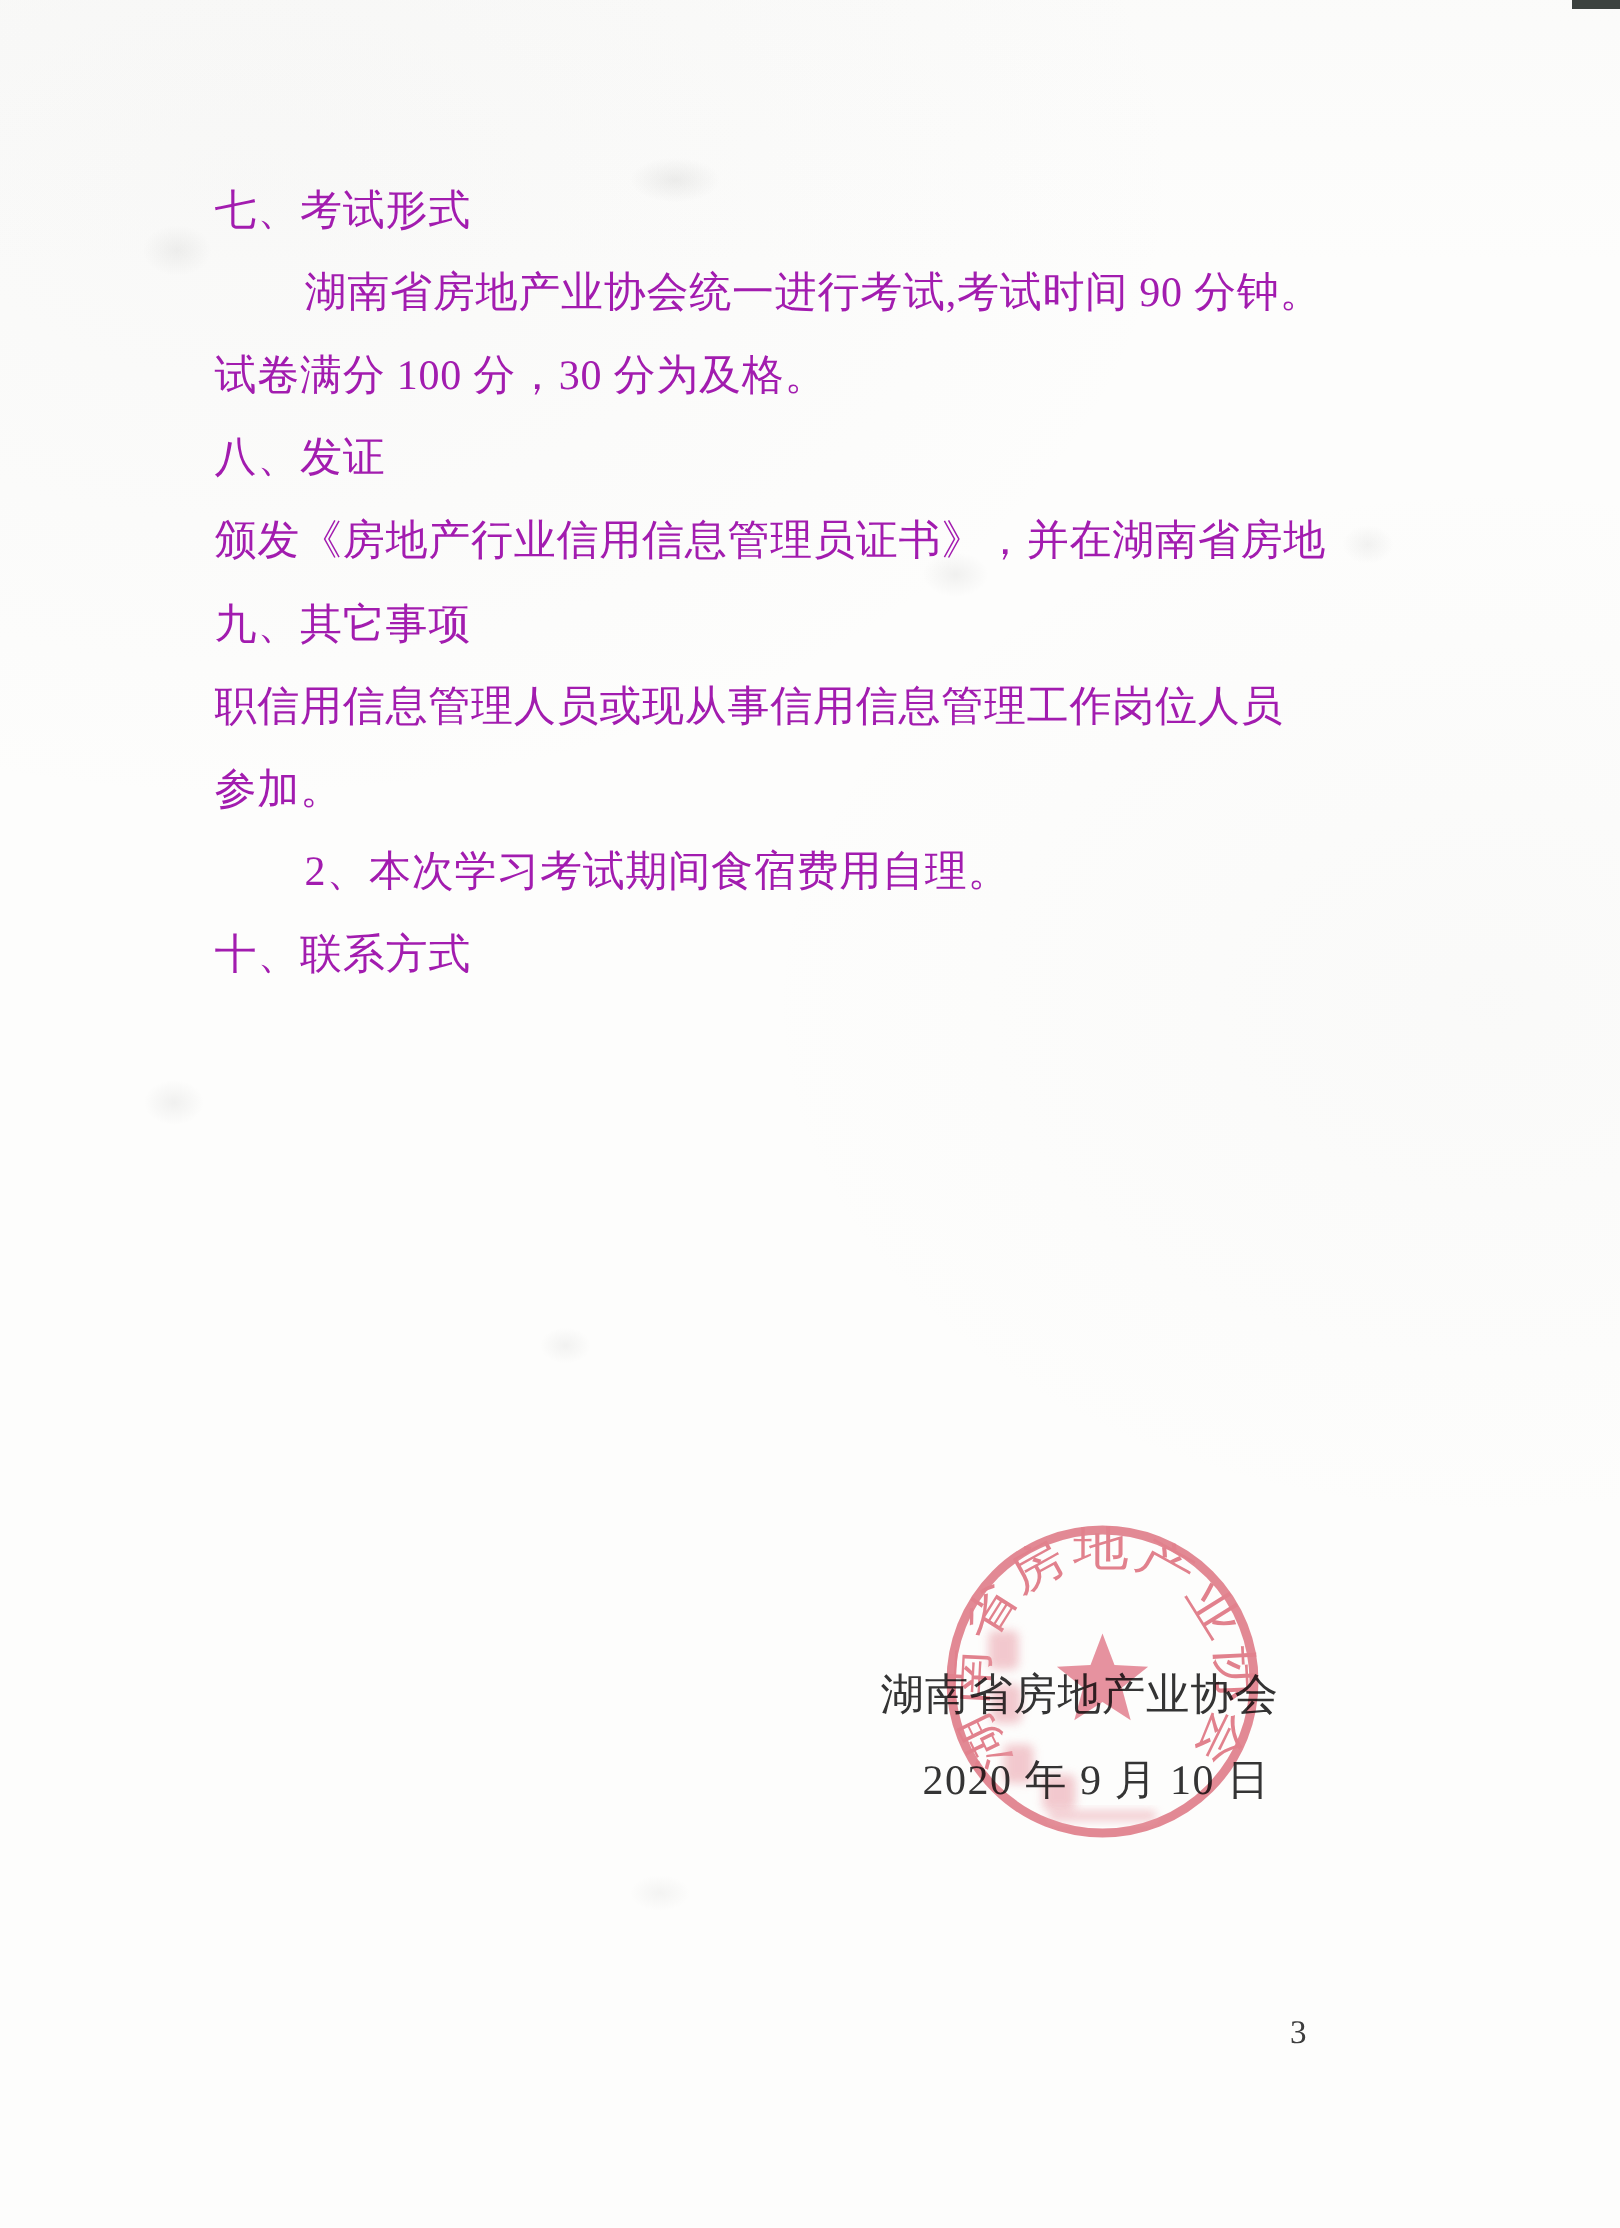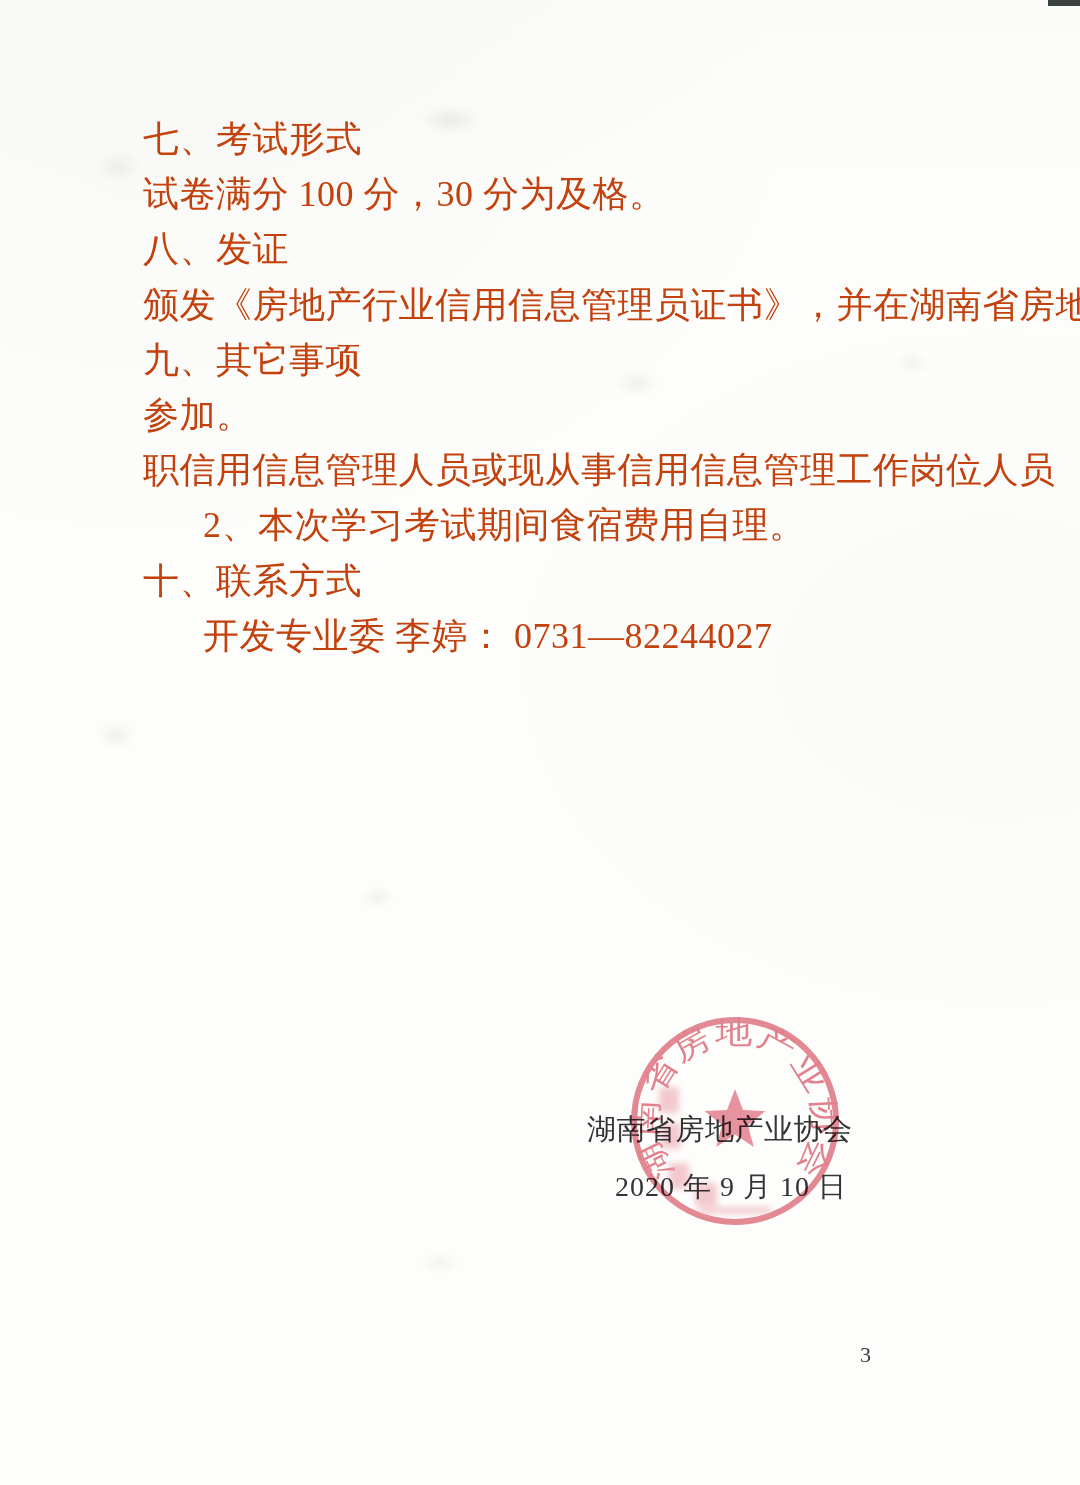--- a/index.html
+++ b/index.html
@@ -15,21 +15,21 @@
       radial-gradient(700px 500px at 92% 45%, rgba(190,190,188,0.05), transparent 70%),
       linear-gradient(180deg, rgba(210,210,208,0.05), rgba(255,255,255,0) 12%);
     pointer-events:none;
   }
   .noise{position:absolute;border-radius:50%;pointer-events:none;}
   .corner-mark{position:absolute;left:1048px;top:0;width:32px;height:6px;background:#3c423f;}
 
   .content{position:absolute;left:143px;top:112px;width:745px;}
   .line{
     height:55.2px;display:flex;align-items:center;
-    font-size:36px;color:#c2410c;white-space:nowrap;
+    font-size:28px;color:#a21caf;white-space:nowrap;
     letter-spacing:0.5px;
   }
   .line.p{padding-left:60px;}
 
   .sig-org{
     position:absolute;left:587px;top:1110px;
     font-size:29px;color:#343434;letter-spacing:0.5px;white-space:nowrap;
   }
   .sig-date{
     position:absolute;left:615px;top:1168px;
@@ -55,29 +55,29 @@
 <div class="noise" style="left:95px;top:150px;width:46px;height:34px;background:radial-gradient(closest-side,rgba(130,130,128,0.10),transparent);"></div>
 <div class="noise" style="left:615px;top:368px;width:44px;height:30px;background:radial-gradient(closest-side,rgba(130,130,128,0.10),transparent);"></div>
 <div class="noise" style="left:96px;top:720px;width:40px;height:30px;background:radial-gradient(closest-side,rgba(130,130,128,0.10),transparent);"></div>
 <div class="noise" style="left:895px;top:350px;width:34px;height:26px;background:radial-gradient(closest-side,rgba(130,130,128,0.09),transparent);"></div>
 <div class="noise" style="left:360px;top:885px;width:34px;height:24px;background:radial-gradient(closest-side,rgba(130,130,128,0.09),transparent);"></div>
 <div class="noise" style="left:420px;top:1250px;width:40px;height:24px;background:radial-gradient(closest-side,rgba(130,130,128,0.08),transparent);"></div>
 <div class="corner-mark"></div>
 
 <div class="content">
   <div class="line h">七、考试形式</div>
+  <div class="line p">湖南省房地产业协会统一进行考试,考试时间 90 分钟。</div>
   <div class="line c">试卷满分 100 分，30 分为及格。</div>
   <div class="line h">八、发证</div>
   <div class="line c">颁发《房地产行业信用信息管理员证书》，并在湖南省房地</div>
   <div class="line h">九、其它事项</div>
+  <div class="line c">职信用信息管理人员或现从事信用信息管理工作岗位人员</div>
   <div class="line c">参加。</div>
-  <div class="line c">职信用信息管理人员或现从事信用信息管理工作岗位人员</div>
   <div class="line p">2、本次学习考试期间食宿费用自理。</div>
   <div class="line h">十、联系方式</div>
-  <div class="line p">开发专业委 李婷： 0731—82244027</div>
 </div>
 
 <div class="sig-org">湖南省房地产业协会</div>
 <div class="sig-date">2020 年 9 月 10 日</div>
 
 <div class="seal">
   <svg viewBox="-110 -110 220 220" xmlns="http://www.w3.org/2000/svg">
     <defs>
       <filter id="smudge" x="-50%" y="-50%" width="200%" height="200%">
         <feGaussianBlur stdDeviation="3.2"></feGaussianBlur>

